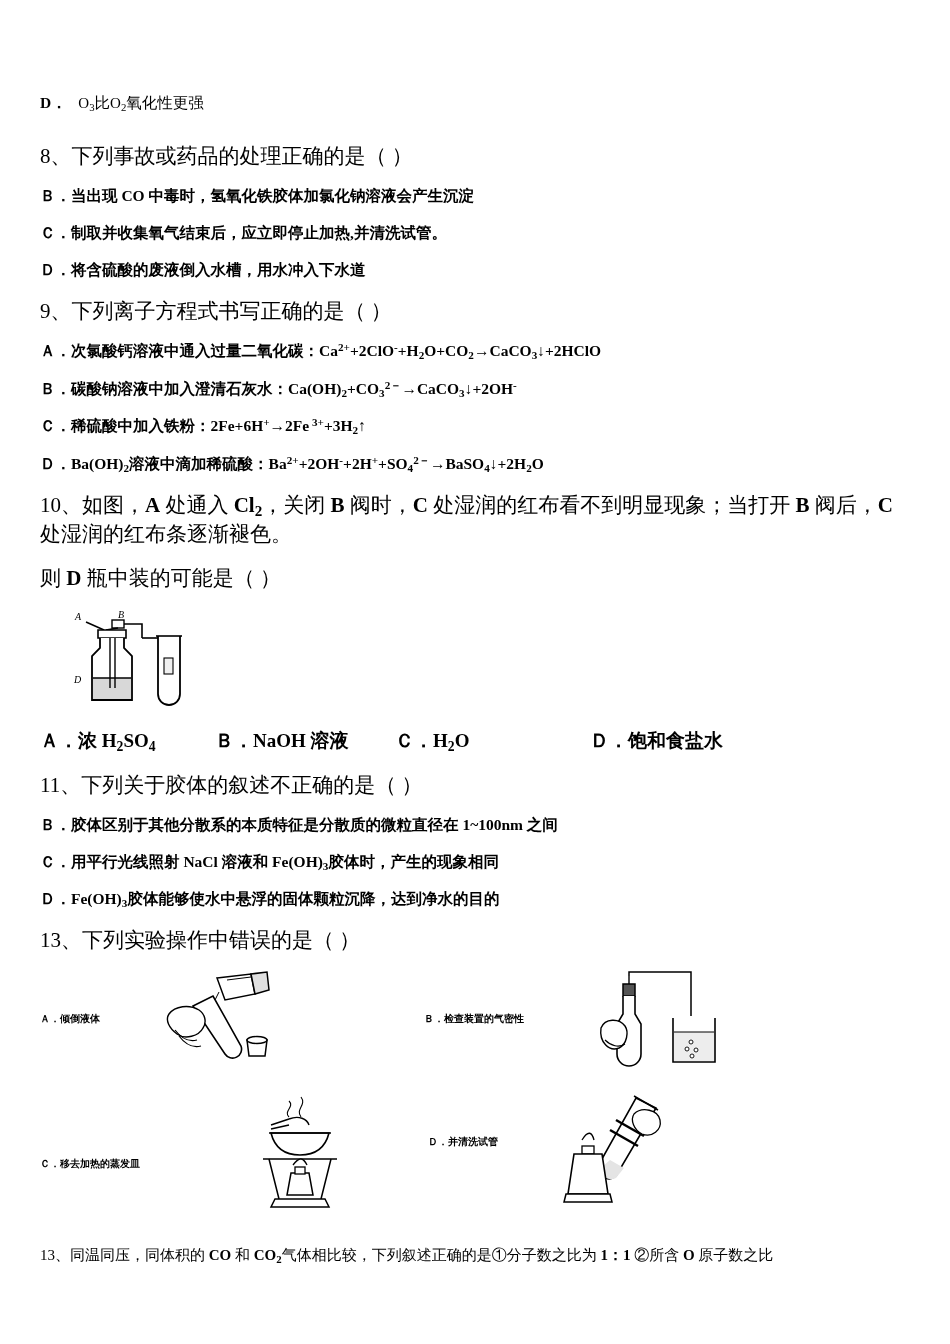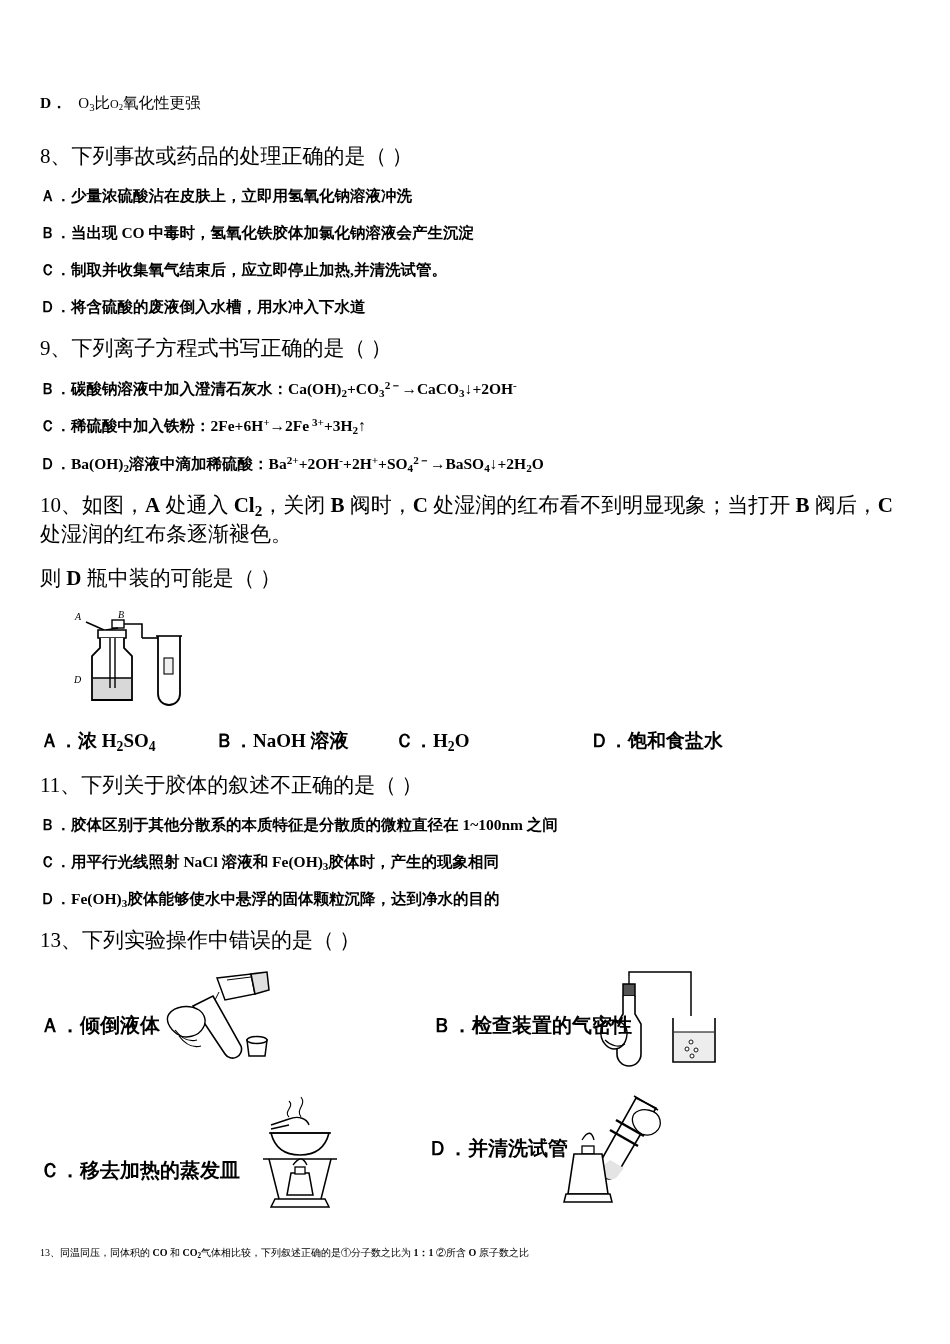--- a/index.html
+++ b/index.html
@@ -72,52 +72,54 @@
     margin-bottom: 6px;
   }
   .opts12 {
     position: relative;
     width: 876px;
     height: 250px;
     margin-top: 10px;
   }
   .opt12-label {
     position: absolute;
-    font-size: 20px;
+    font-size: 10px;
   }
   .fig12 {
     position: absolute;
   }
   .q13 {
     margin-top: 26px;
-    font-size: 10px;
+    font-size: 15px;
     white-space: nowrap;
   }
 </style>
 </head>
 <body>
 
 <div class="page">
   <div class="content">
 
     <div class="line firstline">
       <span class="bold">D．</span>
-      <span>&nbsp;&nbsp;<span style="font-size:15px;">O<sub>3</sub></span>比<span style="font-size:12px;">O<sub>2</sub></span>氧化性更强</span>
+      <span>&nbsp;&nbsp;<span style="font-size:15px;">O<sub>3</sub></span>比<span style="font-size:15px;">O<sub>2</sub></span>氧化性更强</span>
     </div>
 
     <div class="q-stem">
       <span>8</span><span>、下列事故或药品的处理正确的是（    ）</span>
     </div>
-    <div class="opt bold">Ａ．少量浓硫酸沾在皮肤上，立即用氢氧化钠溶液冲洗</div>
     <div class="opt bold">Ｂ．当出现 CO 中毒时，氢氧化铁胶体加氯化钠溶液会产生沉淀</div>
     <div class="opt bold">Ｃ．制取并收集氧气结束后，应立即停止加热,并清洗试管。</div>
     <div class="opt bold">Ｄ．将含硫酸的废液倒入水槽，用水冲入下水道</div>
 
     <div class="q-stem">
       <span>9</span><span>、下列离子方程式书写正确的是（     ）</span>
+    </div>
+    <div class="opt bold">
+      Ａ．次氯酸钙溶液中通入过量二氧化碳：Ca<sup>2+</sup>+2ClO<sup>-</sup>+H<sub>2</sub>O+CO<sub>2</sub>→CaCO<sub>3</sub>↓+2HClO
     </div>
     <div class="opt bold">
       Ｂ．碳酸钠溶液中加入澄清石灰水：Ca(OH)<sub>2</sub>+CO<sub>3</sub><sup>2－</sup>→CaCO<sub>3</sub>↓+2OH<sup>-</sup>
     </div>
     <div class="opt bold">
       Ｃ．稀硫酸中加入铁粉：2Fe+6H<sup>+</sup>→2Fe<sup> 3+</sup>+3H<sub>2</sub>↑
     </div>
     <div class="opt bold">
       Ｄ．Ba(OH)<sub>2</sub>溶液中滴加稀硫酸：Ba<sup>2+</sup>+2OH<sup>-</sup>+2H<sup>+</sup>+SO<sub>4</sub><sup>2－</sup>→BaSO<sub>4</sub>↓+2H<sub>2</sub>O
     </div>
@@ -215,21 +217,21 @@
 
           <circle cx="96" cy="72" r="2" stroke="#000" stroke-width="0.9" fill="#fff"></circle>
           <circle cx="92" cy="79" r="2" stroke="#000" stroke-width="0.9" fill="#fff"></circle>
           <circle cx="101" cy="80" r="2" stroke="#000" stroke-width="0.9" fill="#fff"></circle>
           <circle cx="97" cy="86" r="2" stroke="#000" stroke-width="0.9" fill="#fff"></circle>
 
           <path d="M6 58 C10 48 24 48 30 56 C34 62 32 74 24 78 C14 82 4 72 6 58 Z" stroke="#000" stroke-width="1.4" fill="#fff"></path>
           <path d="M10 70 C16 76 24 78 30 74" stroke="#000" stroke-width="1.1" fill="none"></path>
         </svg>
       </div>
-      <div class="opt12-label bold" style="left:392px; top:42px;">Ｂ．检查装置的气密性</div>
+      <div class="opt12-label bold" style="left:384px; top:42px;">Ｂ．检查装置的气密性</div>
 
       <div class="fig12" style="left:205px; top:125px;">
         <svg width="110" height="120" viewBox="0 0 110 120">
 
           <path d="M44 6 C50 12 38 16 44 22" stroke="#000" stroke-width="1.1" fill="none"></path>
           <path d="M56 2 C62 10 50 14 56 22" stroke="#000" stroke-width="1.1" fill="none"></path>
 
           <path d="M26 30 L44 24 M26 34 L44 30" stroke="#000" stroke-width="1.4" fill="none"></path>
           <path d="M44 24 C54 20 62 24 64 30" stroke="#000" stroke-width="1.4" fill="none"></path>
 

